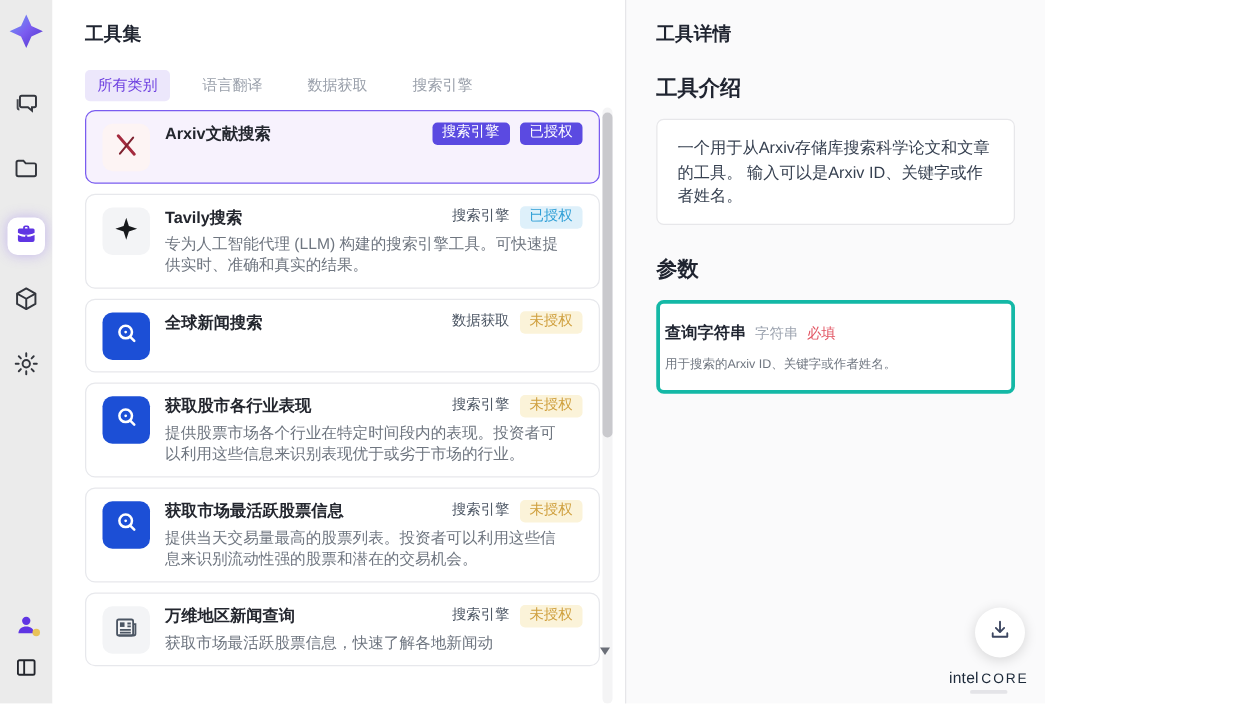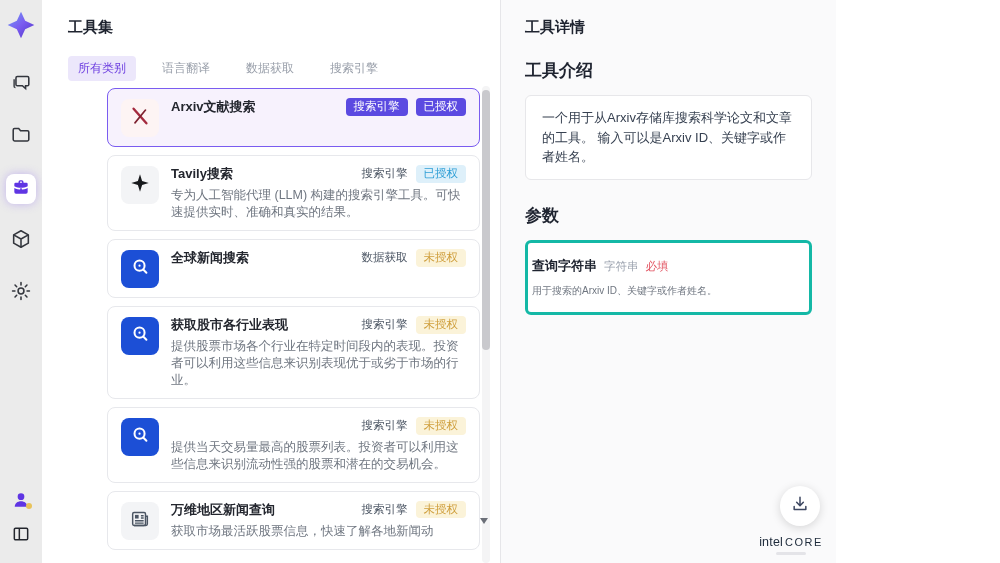--- a/index.html
+++ b/index.html
@@ -16,21 +16,21 @@
   .rail-bottom { margin-top:auto; margin-bottom:14px; display:flex; flex-direction:column; align-items:center; gap:10px; }
   .rail-bottom .rail-item { width:26px; height:26px; }
 
   
   .list-panel { position:absolute; left:42px; top:0; bottom:0; width:458px; background:#fff; }
   .page-title { position:absolute; left:26px; top:18px; font-size:15px; font-weight:700; }
   .tabs { position:absolute; left:26px; top:56px; display:flex; align-items:center; gap:16px; }
   .tab { font-size:12px; color:#9aa0ab; padding:4px 10px; border-radius:4px; cursor:pointer; white-space:nowrap; }
   .tab.active { background:var(--tabActiveBg,#ece7fb); color:var(--tabActiveText,#6d3fe0); }
   .cards { position:absolute; left:26px; top:88px; width:412px; }
-  .card { display:flex; gap:12px; background:#fff; border:1px solid #e7e8ec; border-radius:8px; padding:9px 13px; margin-bottom:8px; cursor:pointer;margin-left:39px; }
+  .card { display:flex; gap:12px; background:#fff; border:1px solid #e7e8ec; border-radius:8px; padding:9px 13px; margin-bottom:8px; cursor:pointer; }
   .card.selected { border:1.5px solid var(--accentBorder,#7a5cf0); background:var(--selectedBg,#f7f2fd); }
   .tool-icon { flex:0 0 38px; width:38px; height:38px; border-radius:8px; display:flex; align-items:center; justify-content:center; margin-top:1px; }
   .tool-icon.bg-arxiv { background:#fdf4f4; }
   .tool-icon.bg-gray  { background:#f3f4f6; }
   .tool-icon.bg-blue  { background:var(--blueIcon,#1c4fd6); }
   .card-body { flex:1; min-width:0; }
   .card-top { display:flex; align-items:center; }
   .card-title { font-size:13px; font-weight:700; color:#23262e; white-space:nowrap; }
   .badge { font-size:11.5px; border-radius:4px; padding:3px 8px; white-space:nowrap; line-height:1; }
   .badge.cat { margin-left:auto; }
@@ -239,20 +239,21 @@
         <svg width="22" height="22" viewBox="0 0 24 24" fill="none" stroke="#fff" stroke-width="2.2" stroke-linecap="round">
           <circle cx="11.5" cy="10.5" r="5.5"></circle>
           <path d="M15.5 14.8 L19 18.3"></path>
           <circle cx="11.5" cy="10.5" r="1.2" fill="#fff" stroke="none"></circle>
         </svg>
       </span>
 
     </div>
     <div class="card-body">
       <div class="card-top">
+        <span class="card-title">获取市场最活跃股票信息</span>
         <span class="badge cat plain">搜索引擎</span>
         <span class="badge auth yellow">未授权</span>
       </div>
       <div class="card-desc">提供当天交易量最高的股票列表。投资者可以利用这些信息来识别流动性强的股票和潜在的交易机会。</div>
     </div>
   </div>
         <div class="card">
     <div class="tool-icon bg-gray">
 
       <span class="ticon">

